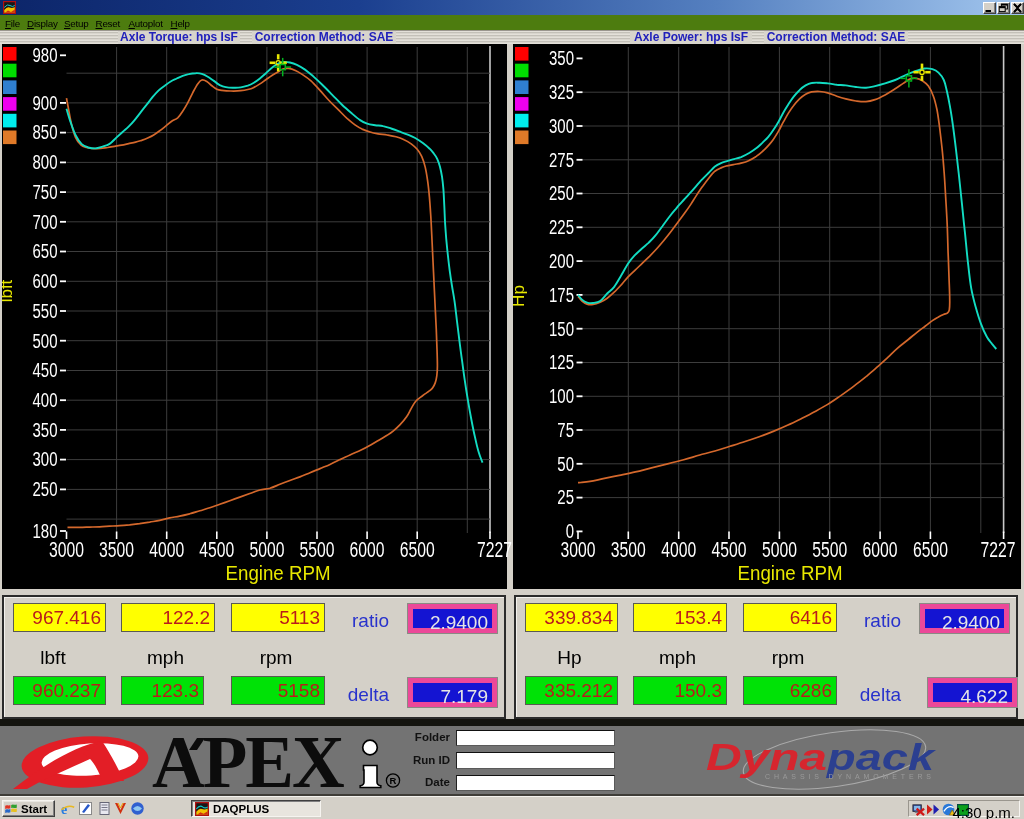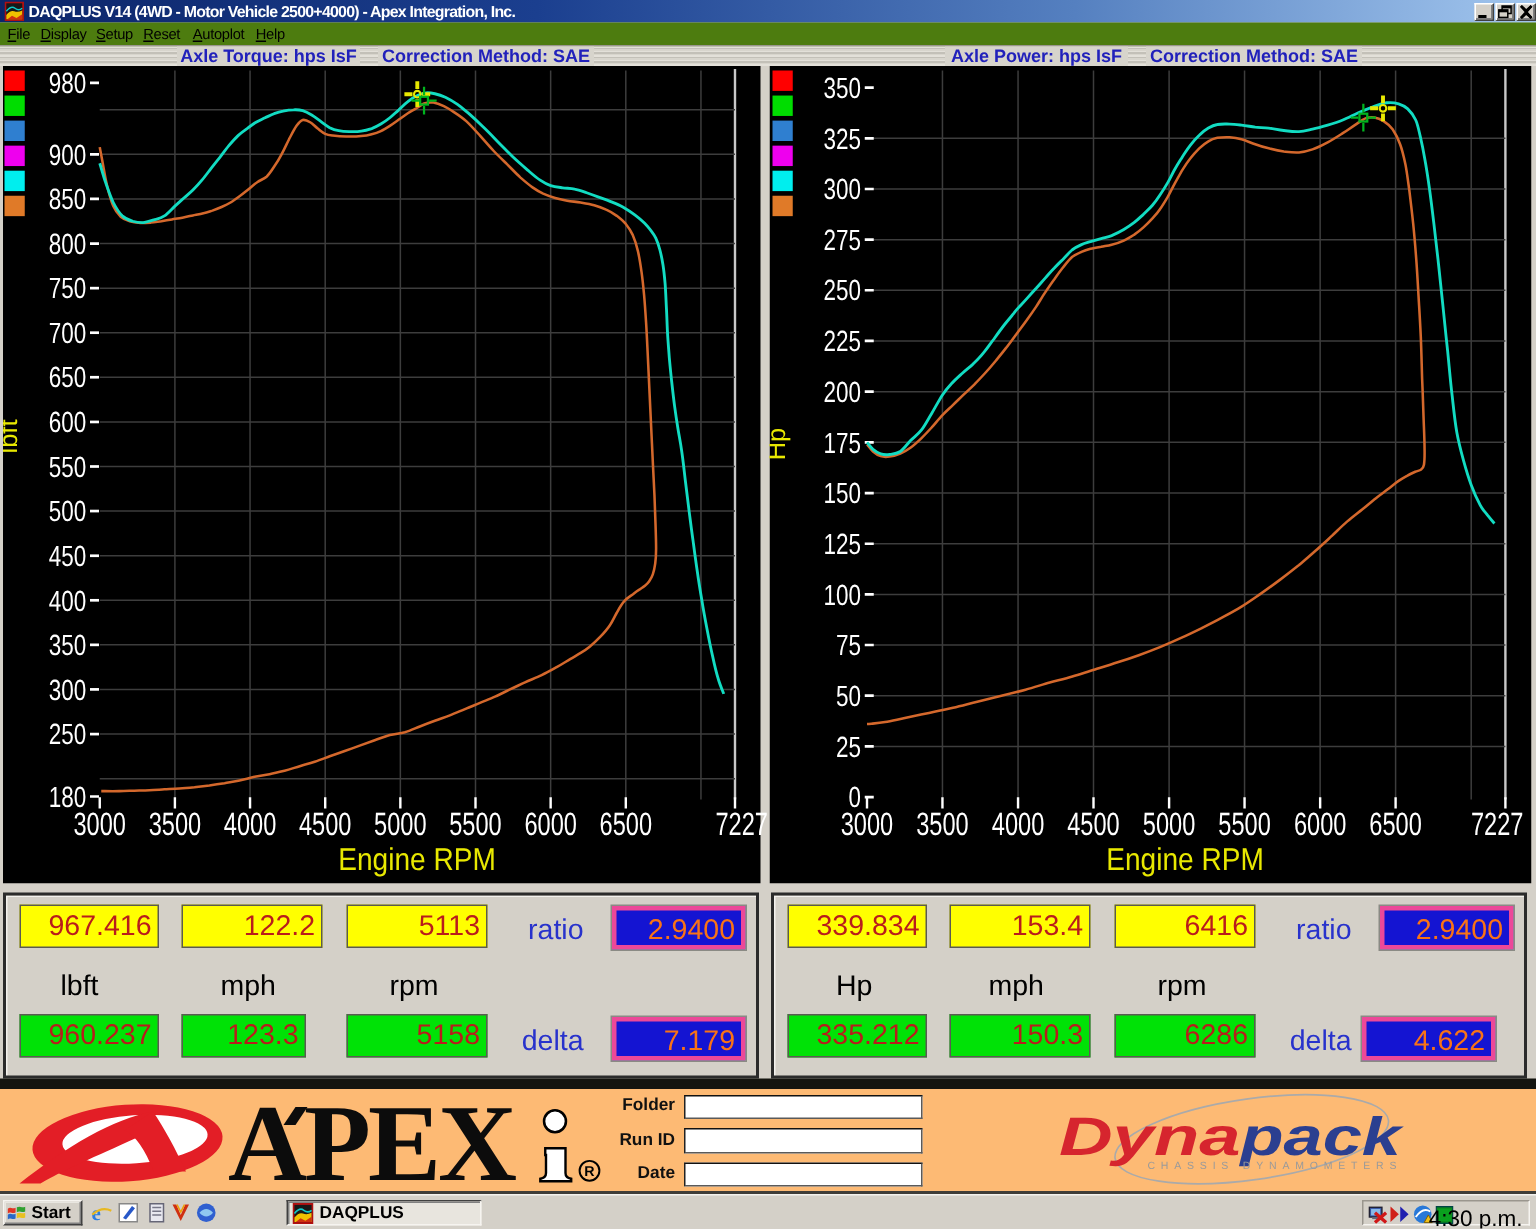--- a/index.html
+++ b/index.html
@@ -7,42 +7,41 @@
 .appicon{position:absolute;left:3px;top:1px;width:13px;height:13px}
 .winbtn{position:absolute;top:2px;width:13px;height:12px;background:#d4d0c8;border:1px solid;border-color:#fff #404040 #404040 #fff;box-shadow:inset -1px -1px 0 #808080;font-size:9px;line-height:10px;text-align:center;color:#000}
 .menubar{position:absolute;left:0;top:15px;width:1024px;height:16px;background:#4d7c0f;font-size:9.8px;letter-spacing:-0.2px;color:#000;border-bottom:1px solid #9a968e}
 .menubar span{position:absolute;top:2.5px}
 .hdrband{position:absolute;left:0;top:31px;width:1024px;height:13px;background:repeating-linear-gradient(180deg,#e3e0d9 0 1px,#c3c0b8 1px 2px,#d8d5cd 2px 3px);}
 .hdrlabel{position:absolute;top:31px;height:13px;background:#d7d4cc;color:#2121bb;font-weight:bold;font-size:12px;line-height:13px;text-align:center;white-space:nowrap}
 .vpanel{position:absolute;top:595px;width:504px;height:124px;background:#d4d0c8;border:2px solid #2b2b2b;box-shadow:inset 1px 1px 0 #f4f2ee}
 .vbox{position:absolute;height:29px;border:1px solid #5a5a52;font-size:19px;text-align:right;padding:3px 4px 0 0;color:#b91c1c}
 .vbox.yellow{background:#ffff00}
 .vbox.green{background:#00e206}
-.vbox.blue{background:#1414d2;color:#f97316;border:3px solid #ec4899;outline:1px solid #8a8a84}
+.vbox.blue{background:#1414d2;color:#e5e5e5;border:5px solid #ec4899;outline:1px solid #8a8a84}
 .ulab{position:absolute;font-size:19px;color:#000;text-align:center}
 .blab{position:absolute;font-size:19px;color:#2832cc;text-align:right}
 .midstrip{position:absolute;left:0;top:719px;width:1024px;height:7px;background:#14140f}
-.footer{position:absolute;left:0;top:726px;width:1024px;height:70px;background:#fdba74}
+.footer{position:absolute;left:0;top:726px;width:1024px;height:70px;background:#737373}
 .flab{position:absolute;font-size:11.5px;font-weight:bold;color:#111;text-align:right;width:60px}
 .fbox{position:absolute;left:456px;width:159px;height:16.5px;background:#fff;border:1px solid #5a5a5a;border-top:1.5px solid #111;border-left:1.5px solid #222}
 .taskbar{position:absolute;left:0;top:796px;width:1024px;height:23px;background:#d4d0c8;border-top:1px solid #f4f2ee;box-shadow:0 -2px 0 #3f3d38}
 .startbtn{position:absolute;left:2px;top:3px;width:53px;height:17px;background:#d4d0c8;border:1px solid;border-color:#f6f4f0 #404040 #404040 #f6f4f0;box-shadow:inset -1px -1px 0 #808080,inset 1px 1px 0 #e8e6e0;font-size:11.5px;font-weight:bold;line-height:15px}
 .taskbtn{position:absolute;left:191px;top:3px;width:130px;height:17px;background:#e8e5de;border:1px solid;border-color:#404040 #f6f4f0 #f6f4f0 #404040;box-shadow:inset 1px 1px 0 #808080;font-size:11.5px;font-weight:bold;line-height:16px}
 .tray{position:absolute;left:908px;top:3px;width:112px;height:17px;background:#d4d0c8;border:1px solid;border-color:#9a968e #f6f4f0 #f6f4f0 #9a968e;font-size:11px}
 .qicon{position:absolute;top:4px;width:15px;height:15px}
 </style></head><body>
 <div class="titlebar">
     <svg class="appicon" viewBox="0 0 13 13">
       <rect x="0" y="0" width="13" height="13" fill="#b01010"></rect>
       <rect x="1.2" y="1.2" width="10.6" height="10.6" fill="#181818"></rect>
       <path d="M1.2 11.8 L1.2 9 Q4 5.5 6.5 6.5 T11.8 6 L11.8 11.8 Z" fill="#f0c000"></path>
       <path d="M2 11.8 L5 9.5 L8 11 L11.8 8.5 L11.8 11.8 Z" fill="#d03010"></path>
       <path d="M1.2 6.5 Q4.5 2.5 7 4.5 T11.8 4.5" stroke="#10c8c8" stroke-width="1" fill="none"></path>
     </svg>
-    <span class="titletext">DAQPLUS V14 (4WD - Motor Vehicle 2500+4000) - Apex Integration, Inc.</span>
   </div>
 <div class="winbtn" style="left:983px"><svg width="11" height="10" viewBox="0 0 11 10">
       <rect x="1.5" y="7" width="5.5" height="2" fill="#000"></rect>
     </svg></div>
 <div class="winbtn" style="left:996.5px"><svg width="11" height="10" viewBox="0 0 11 10">
       <rect x="3.4" y="1" width="6" height="5" fill="none" stroke="#000" stroke-width="1"></rect>
       <rect x="3.4" y="1" width="6" height="1.6" fill="#000"></rect>
       <rect x="1.2" y="3.6" width="6" height="5" fill="#d4d0c8" stroke="#000" stroke-width="1"></rect>
       <rect x="1.2" y="3.6" width="6" height="1.6" fill="#000"></rect>
     </svg></div>
@@ -283,21 +282,21 @@
 <div class="vbox yellow" style="left:227px;top:6px;width:94px">6416</div>
 <div class="blab" style="left:305px;top:13px;width:80px">ratio</div>
 <div class="vbox blue" style="left:404px;top:7px;width:89px">2.9400</div>
 <div class="ulab" style="left:8.5px;top:50px;width:90px">Hp</div>
 <div class="ulab" style="left:116.5px;top:50px;width:90px">mph</div>
 <div class="ulab" style="left:227px;top:50px;width:90px">rpm</div>
 <div class="vbox green" style="left:9px;top:79px;width:93px">335.212</div>
 <div class="vbox green" style="left:117px;top:79px;width:94px">150.3</div>
 <div class="vbox green" style="left:227px;top:79px;width:94px">6286</div>
 <div class="blab" style="left:305px;top:87px;width:80px">delta</div>
-<div class="vbox blue" style="left:392px;top:81px;width:89px">4.622</div>
+<div class="vbox blue" style="left:412px;top:81px;width:89px">4.622</div>
 </div>
 <div class="midstrip"></div>
 <div class="footer">
 <svg style="position:absolute;left:0;top:0" width="420" height="70" viewBox="0 0 420 70">
 <ellipse cx="85" cy="36" rx="63.5" ry="25.5" transform="rotate(-4 85 36)" fill="#e31e26"></ellipse>
 <ellipse cx="90" cy="33.5" rx="48.5" ry="16" transform="rotate(-4 90 33.5)" fill="#fff"></ellipse>
 <path d="M13 63 C45 38 75 20 102 15 C99 23 95 29 90 33 C64 45 42 54 27 63 Z" fill="#e31e26"></path>
 <path d="M102 15 C110 27 117 40 124 55 L102.5 55 C96.5 40 90.5 31 83 27.5 Z" fill="#e31e26"></path>
 <text x="152" y="60.5" font-family="Liberation Serif, serif" font-weight="bold" font-size="73" letter-spacing="-2" fill="#0c0c0c">APEX</text>
 <polygon points="205,12 197,12 189,24 197,24" fill="#0c0c0c"></polygon>

